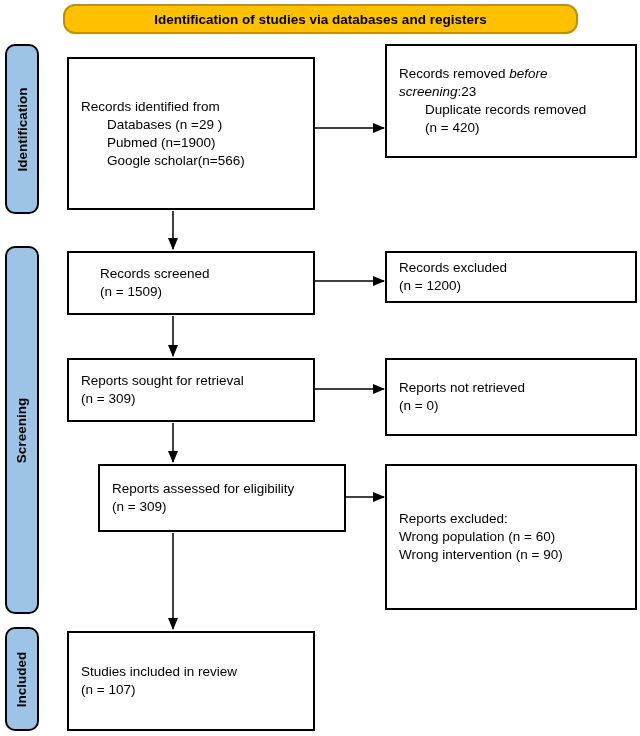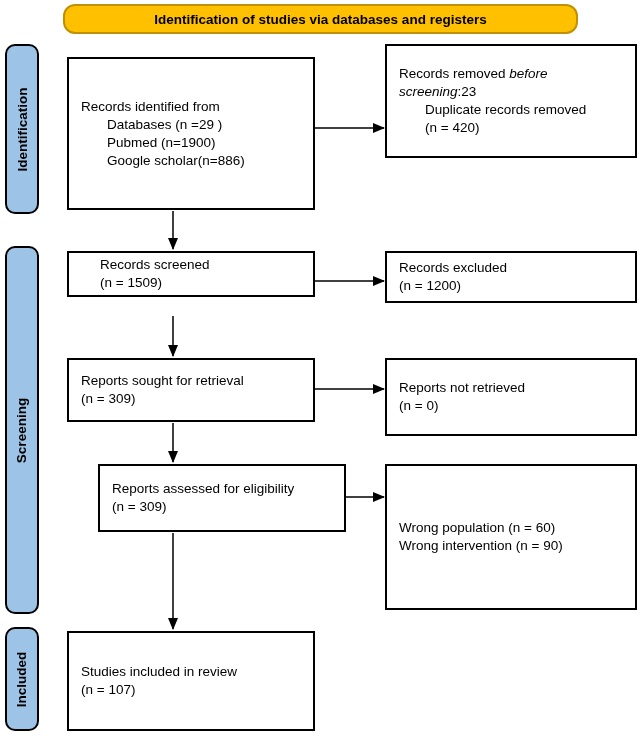--- a/index.html
+++ b/index.html
@@ -45,21 +45,21 @@
     border: 2px solid #000;
     display: flex; flex-direction: column; justify-content: center;
     font-size: 13.5px; line-height: 18px; color: #000;
     padding-left: 12px; padding-right: 6px;
   }
   .node .indent { padding-left: 26px; }
   .col-left  { left: 67px;  width: 248px; }
   .col-right { left: 385px; width: 252px; }
   #box-records-identified   { top: 57px;  height: 153px; }
   #box-records-removed      { top: 44px;  height: 114px; }
-  #box-records-screened     { top: 251px; height: 46px; padding-left: 31px; }
+  #box-records-screened     { top: 251px; height: 64px; padding-left: 31px; }
   #box-records-excluded     { top: 251px; height: 52px; }
   #box-reports-sought       { top: 358px; height: 64px; }
   #box-reports-not-retrieved{ top: 358px; height: 78px; }
   #box-reports-assessed     { top: 464px; height: 68px; margin-left: 31px; }
   #box-reports-excluded     { top: 464px; height: 146px; }
   #box-studies-included     { top: 631px; height: 100px; }
   #arrow-layer {
     position: absolute; left: 0; top: 0;
     width: 640px; height: 736px;
     pointer-events: none;
@@ -96,21 +96,21 @@
     <line x1="311" y1="389" x2="384" y2="389" stroke="#000" stroke-width="1.5" marker-end="url(#ah)"></line>
     <line x1="173" y1="423" x2="173" y2="462" stroke="#000" stroke-width="1.5" marker-end="url(#ah)"></line>
     <line x1="311" y1="497" x2="384" y2="497" stroke="#000" stroke-width="1.5" marker-end="url(#ah)"></line>
     <line x1="173" y1="533" x2="173" y2="629" stroke="#000" stroke-width="1.5" marker-end="url(#ah)"></line>
   </svg>
 
   <div class="node col-left" id="box-records-identified">
     <div>Records identified from</div>
     <div class="indent">Databases (n =29 )</div>
     <div class="indent">Pubmed (n=1900)</div>
-    <div class="indent">Google scholar(n=886)</div>
+    <div class="indent">Google scholar(n=566)</div>
   </div>
 
   <div class="node col-right" id="box-records-removed">
     <div><span>Records removed</span> <i>before</i></div>
     <div><i>screening</i><span>:23</span></div>
     <div class="indent">Duplicate records removed</div>
     <div class="indent">(n = 420)</div>
   </div>
 
   <div class="node col-left" id="box-records-screened">
@@ -132,20 +132,21 @@
     <div>Reports not retrieved</div>
     <div>(n = 0)</div>
   </div>
 
   <div class="node col-left" id="box-reports-assessed">
     <div>Reports assessed for eligibility</div>
     <div>(n = 309)</div>
   </div>
 
   <div class="node col-right" id="box-reports-excluded">
+    <div>Reports excluded:</div>
     <div>Wrong population (n = 60)</div>
     <div>Wrong intervention (n = 90)</div>
   </div>
 
   <div class="node col-left" id="box-studies-included">
     <div>Studies included in review</div>
     <div>(n = 107)</div>
   </div>
 
 </div>

